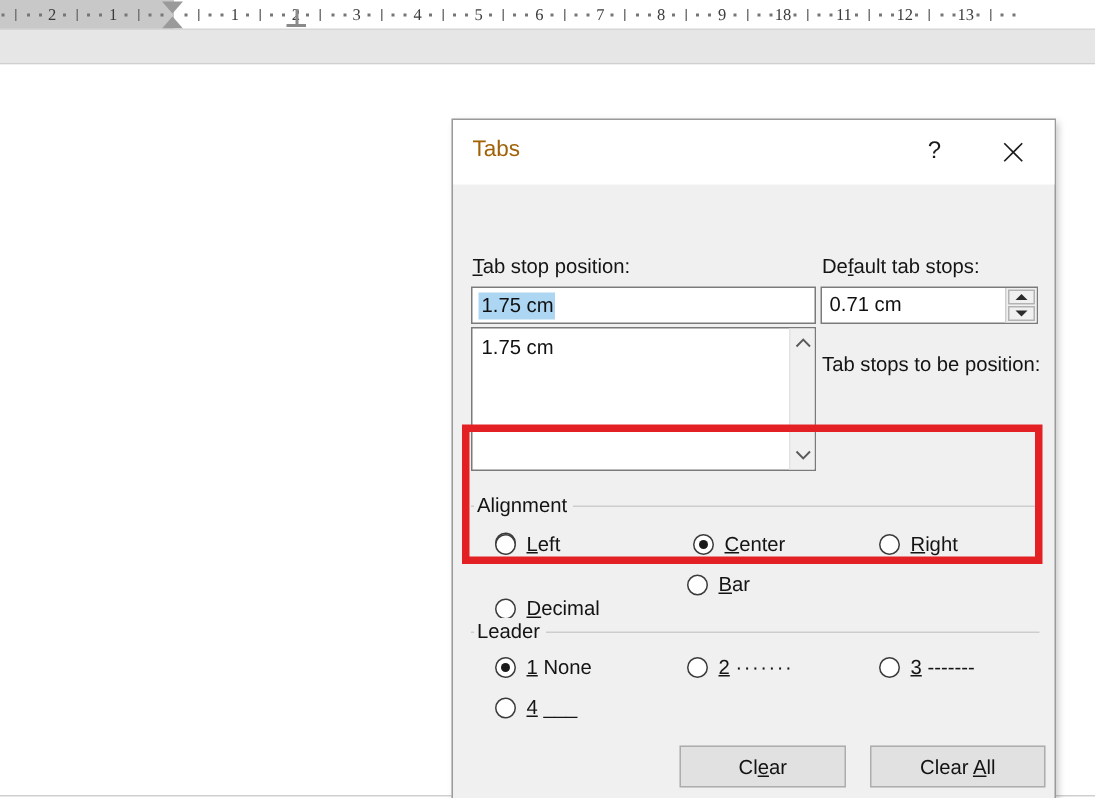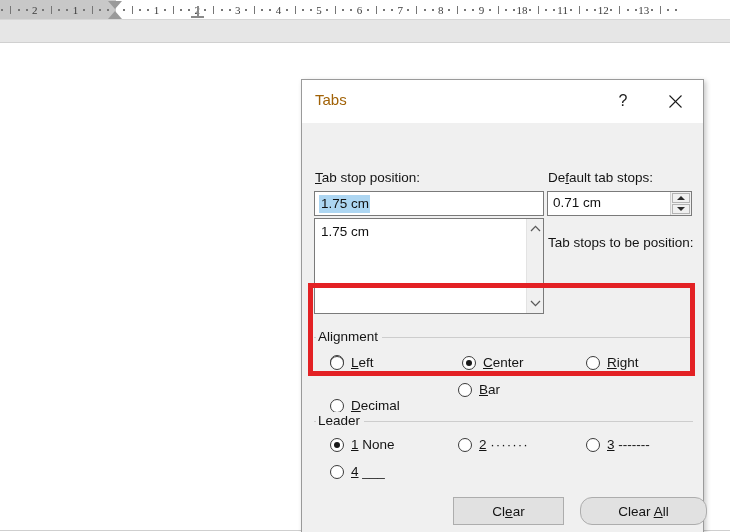--- a/index.html
+++ b/index.html
@@ -370,21 +370,21 @@
     box-sizing: border-box;
     display: flex;
     align-items: center;
     justify-content: center;
     font-size: 13.5px;
     color: #141414;
     height: 28px;
   }
   #set-button    { left: 24px;  top: 374px; width: 111px; }
   #clear-button  { left: 151px; top: 374px; width: 111px; }
-  #clearall-button { left: 278px; top: 374px; width: 127px; border-radius: 12px; }
+  #clearall-button { left: 278px; top: 374px; width: 117px; }
 
   .leader-dots { letter-spacing: 1px; }
 </style>
 </head>
 <body>
 
 <div id="app">
 
   <div id="ruler">
     <div class="ruler-margin"></div>

